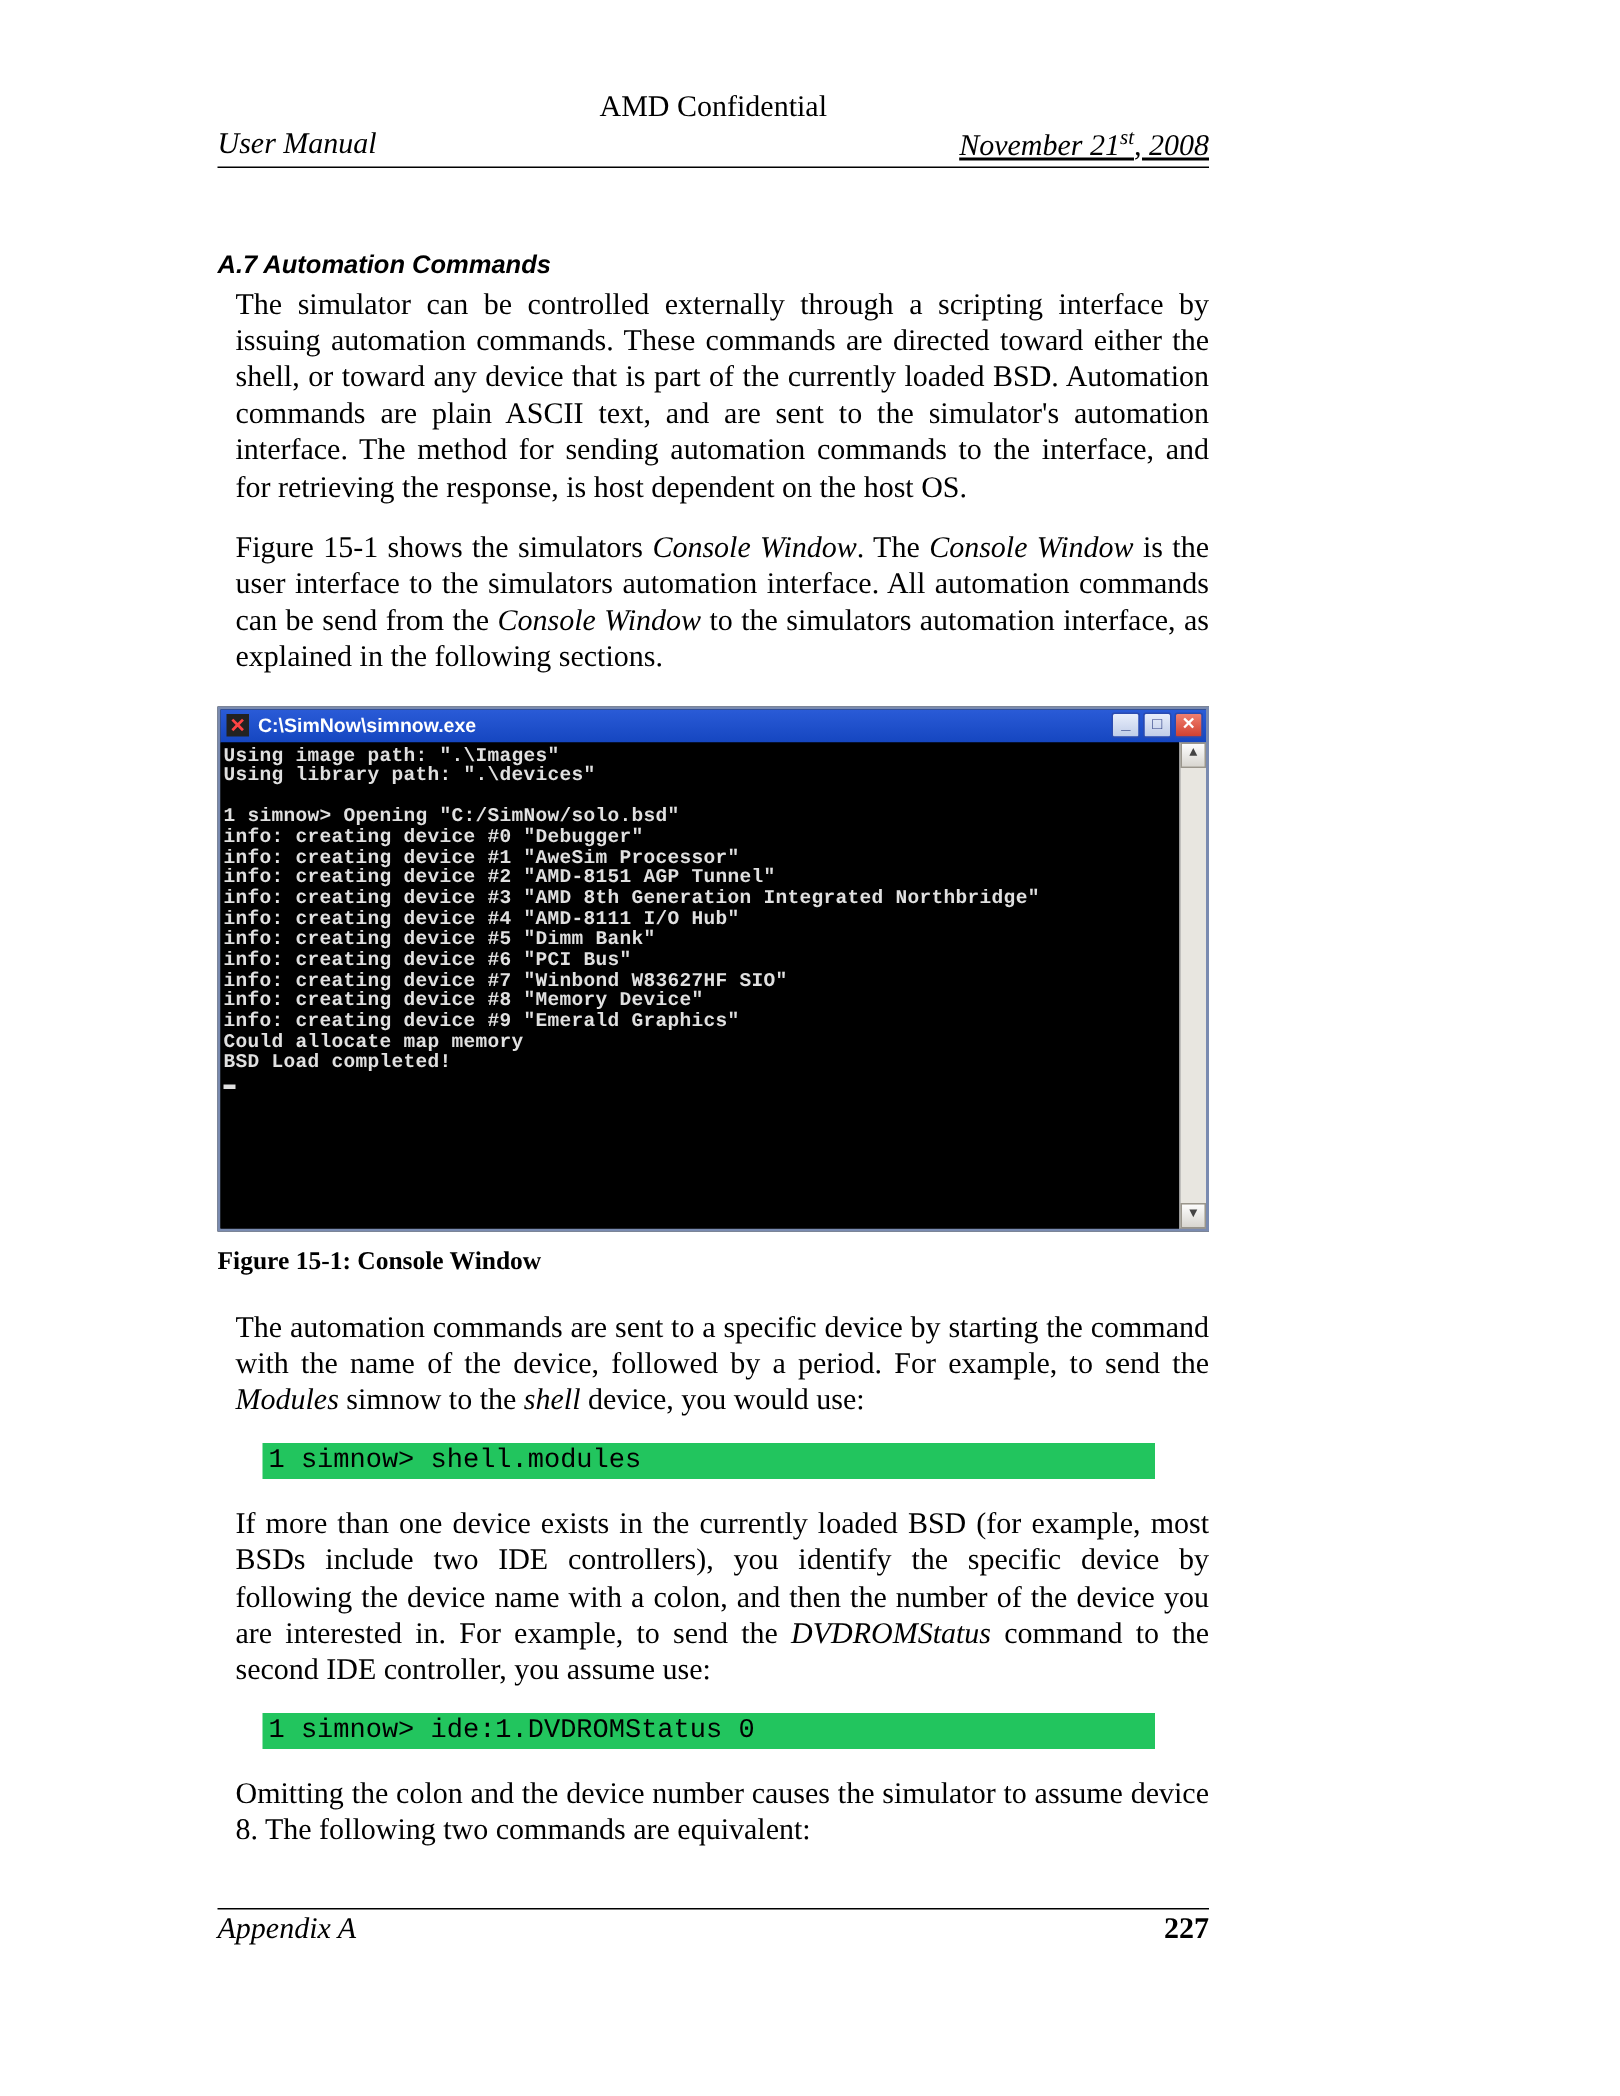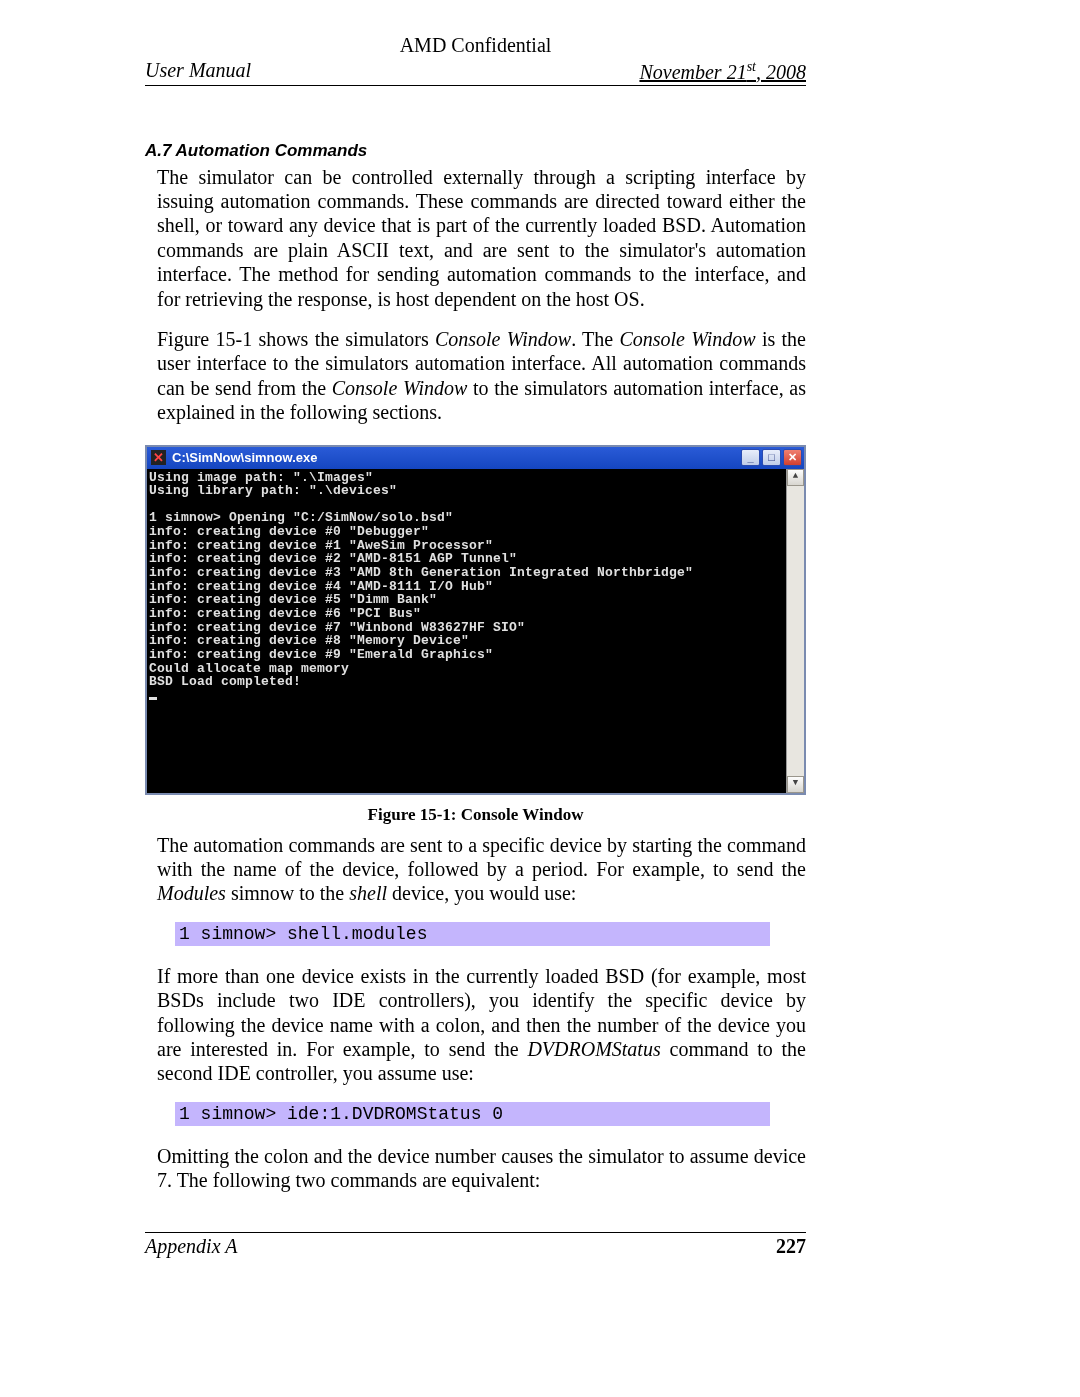--- a/index.html
+++ b/index.html
@@ -5,21 +5,21 @@
   body {
     margin: 0;
     background: #fff;
     font-family: "Times New Roman", Times, serif;
     color: #000;
   }
   .page {
     width: 951px;
     min-height: 1397px;
     box-sizing: border-box;
-    padding: 34px 145px 50px 145px;
+    padding: 60px 145px 50px 145px;
     position: relative;
   }
   .top-conf {
     text-align: center;
     font-size: 20px;
     margin-bottom: 2px;
   }
   .header-row {
     display: flex;
     justify-content: space-between;
@@ -130,27 +130,26 @@
     border: 1px solid #9a968c;
     box-sizing: border-box;
     display: flex;
     align-items: center;
     justify-content: center;
     font-size: 9px;
     color: #444;
   }
   .scroll-track { flex: 1; }
   .fig-caption {
-    text-align: center;
     font-size: 17px;
     font-weight: bold;
-    margin: 10px 0 8px 0;
+    margin: 10px 0 22px 0;
   }
   .code-block {
-    background: #c4b5fd;
+    background: #22c55e;
     font-family: "Courier New", monospace;
     font-size: 18px;
     padding: 2px 4px;
     margin: 0 0 0 30px;
     width: 595px;
     box-sizing: border-box;
   }
   .footer-rule {
     border-top: 1.5px solid #000;
     margin-top: 40px;
@@ -234,21 +233,21 @@
   </p>
 
   <div class="code-block">1 simnow&gt; shell.modules</div>
 
   <p class="body" style="margin-top:18px;">
     <span>If more than one device exists in the currently loaded BSD (for example, most BSDs include two IDE controllers), you identify the specific device by following the device name with a colon, and then the number of the device you are interested in. For example, to send the </span><span class="ital">DVDROMStatus</span><span> command to the second IDE controller, you assume use:</span>
   </p>
 
   <div class="code-block">1 simnow&gt; ide:1.DVDROMStatus 0</div>
 
-  <p class="body" style="margin-top:18px;">Omitting the colon and the device number causes the simulator to assume device 7. The following two commands are equivalent:</p>
+  <p class="body" style="margin-top:18px;">Omitting the colon and the device number causes the simulator to assume device 8. The following two commands are equivalent:</p>
 
   <div class="footer-rule"></div>
   <div class="footer-row">
     <span>Appendix A</span>
     <span class="footer-right">227</span>
   </div>
 
 </div>
 
 </body></html>

